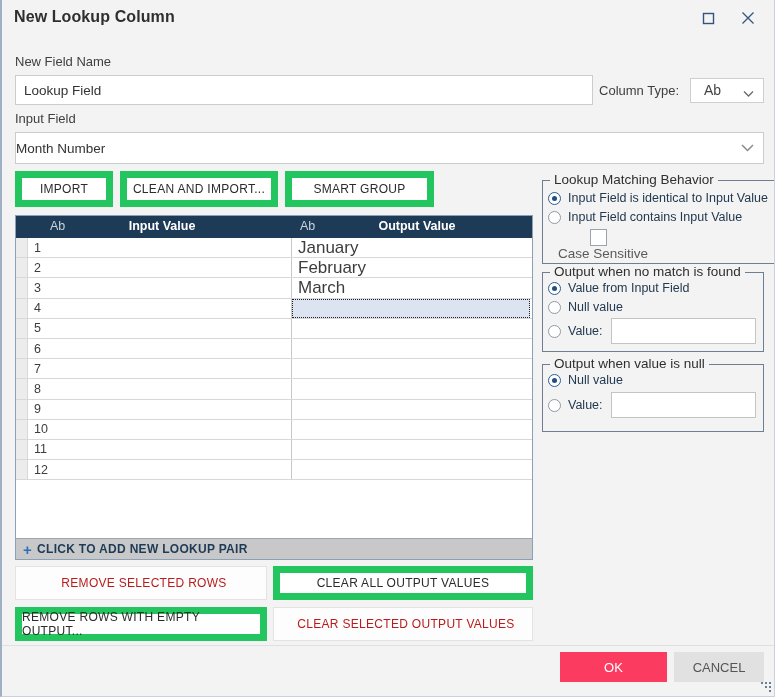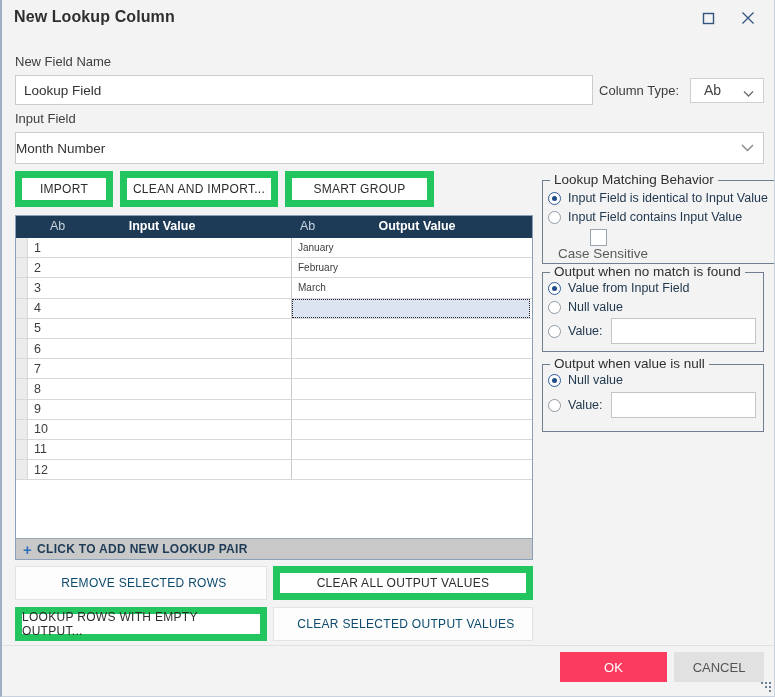--- a/index.html
+++ b/index.html
@@ -70,21 +70,21 @@
 
   
   .btn {
     position: absolute;
     background: #ffffff;
     display: flex; align-items: center; justify-content: center;
     font-size: 12px; letter-spacing: 0.3px;
     color: #2c2c2c;
     border: 7px solid #22c55e;
   }
-  .btn.disabled { border: 1px solid #e3e3e3; color: #0c4a6e; background: #fdfdfd; padding-left: 6px; }
+  .btn.disabled { border: 1px solid #e3e3e3; color: #b91c1c; background: #fdfdfd; padding-left: 6px; }
 
   
   .table-wrap {
     position: absolute; left: 13px; top: 215px; width: 518px; height: 345px;
     border: 1px solid #8aa0b8;
     background: #fff;
     overflow: hidden;
   }
   .thead {
     height: 22px; background: #1d3a56; color: #fff;
@@ -105,21 +105,21 @@
   .td-in {
     width: 264px; padding-left: 6px;
     display: flex; align-items: center;
     font-size: 12.5px; color: #3d3d3d;
     border-right: 1px solid #c9c9c9;
     background: #fff;
   }
   .td-out {
     flex: 1; padding-left: 6px;
     display: flex; align-items: center;
-    font-size: 10px; color: #3d3d3d;
+    font-size: 17px; color: #3d3d3d;
     background: #fff;
   }
   .td-out.sel {
     background: #dde4f1;
     border: 1px dotted #20202a;
     margin: 0 2px 0 0;
   }
   .table-filler { background: #fff; }
   .add-bar {
     position: absolute; left: 0; right: 0; bottom: 0; height: 21px;
@@ -300,21 +300,21 @@
       </div>
     <div class="table-filler" style="height:58px;"></div>
     <div class="add-bar">
       <span class="plus">+</span>
       <span>CLICK TO ADD NEW LOOKUP PAIR</span>
     </div>
   </div>
 
   <div class="btn disabled" style="left:13px; top:566px; width:252px; height:34px;">REMOVE SELECTED ROWS</div>
   <div class="btn" style="left:271px; top:566px; width:260px; height:34px;">CLEAR ALL OUTPUT VALUES</div>
-  <div class="btn" style="left:13px; top:607px; width:252px; height:34px;">LOOKUP ROWS WITH EMPTY OUTPUT...</div>
+  <div class="btn" style="left:13px; top:607px; width:252px; height:34px;">REMOVE ROWS WITH EMPTY OUTPUT...</div>
   <div class="btn disabled" style="left:271px; top:607px; width:260px; height:34px;">CLEAR SELECTED OUTPUT VALUES</div>
 
   <div class="gbox" style="left:540px; top:180px; width:240px; height:84px;">
     <span class="legend">Lookup Matching Behavior</span>
     <div class="radio-row" style="left:5px; top:10px;">
       <span class="radio on"></span>
       <span class="radio-label">Input Field is identical to Input Value</span>
     </div>
     <div class="radio-row" style="left:5px; top:29px;">
       <span class="radio"></span>

